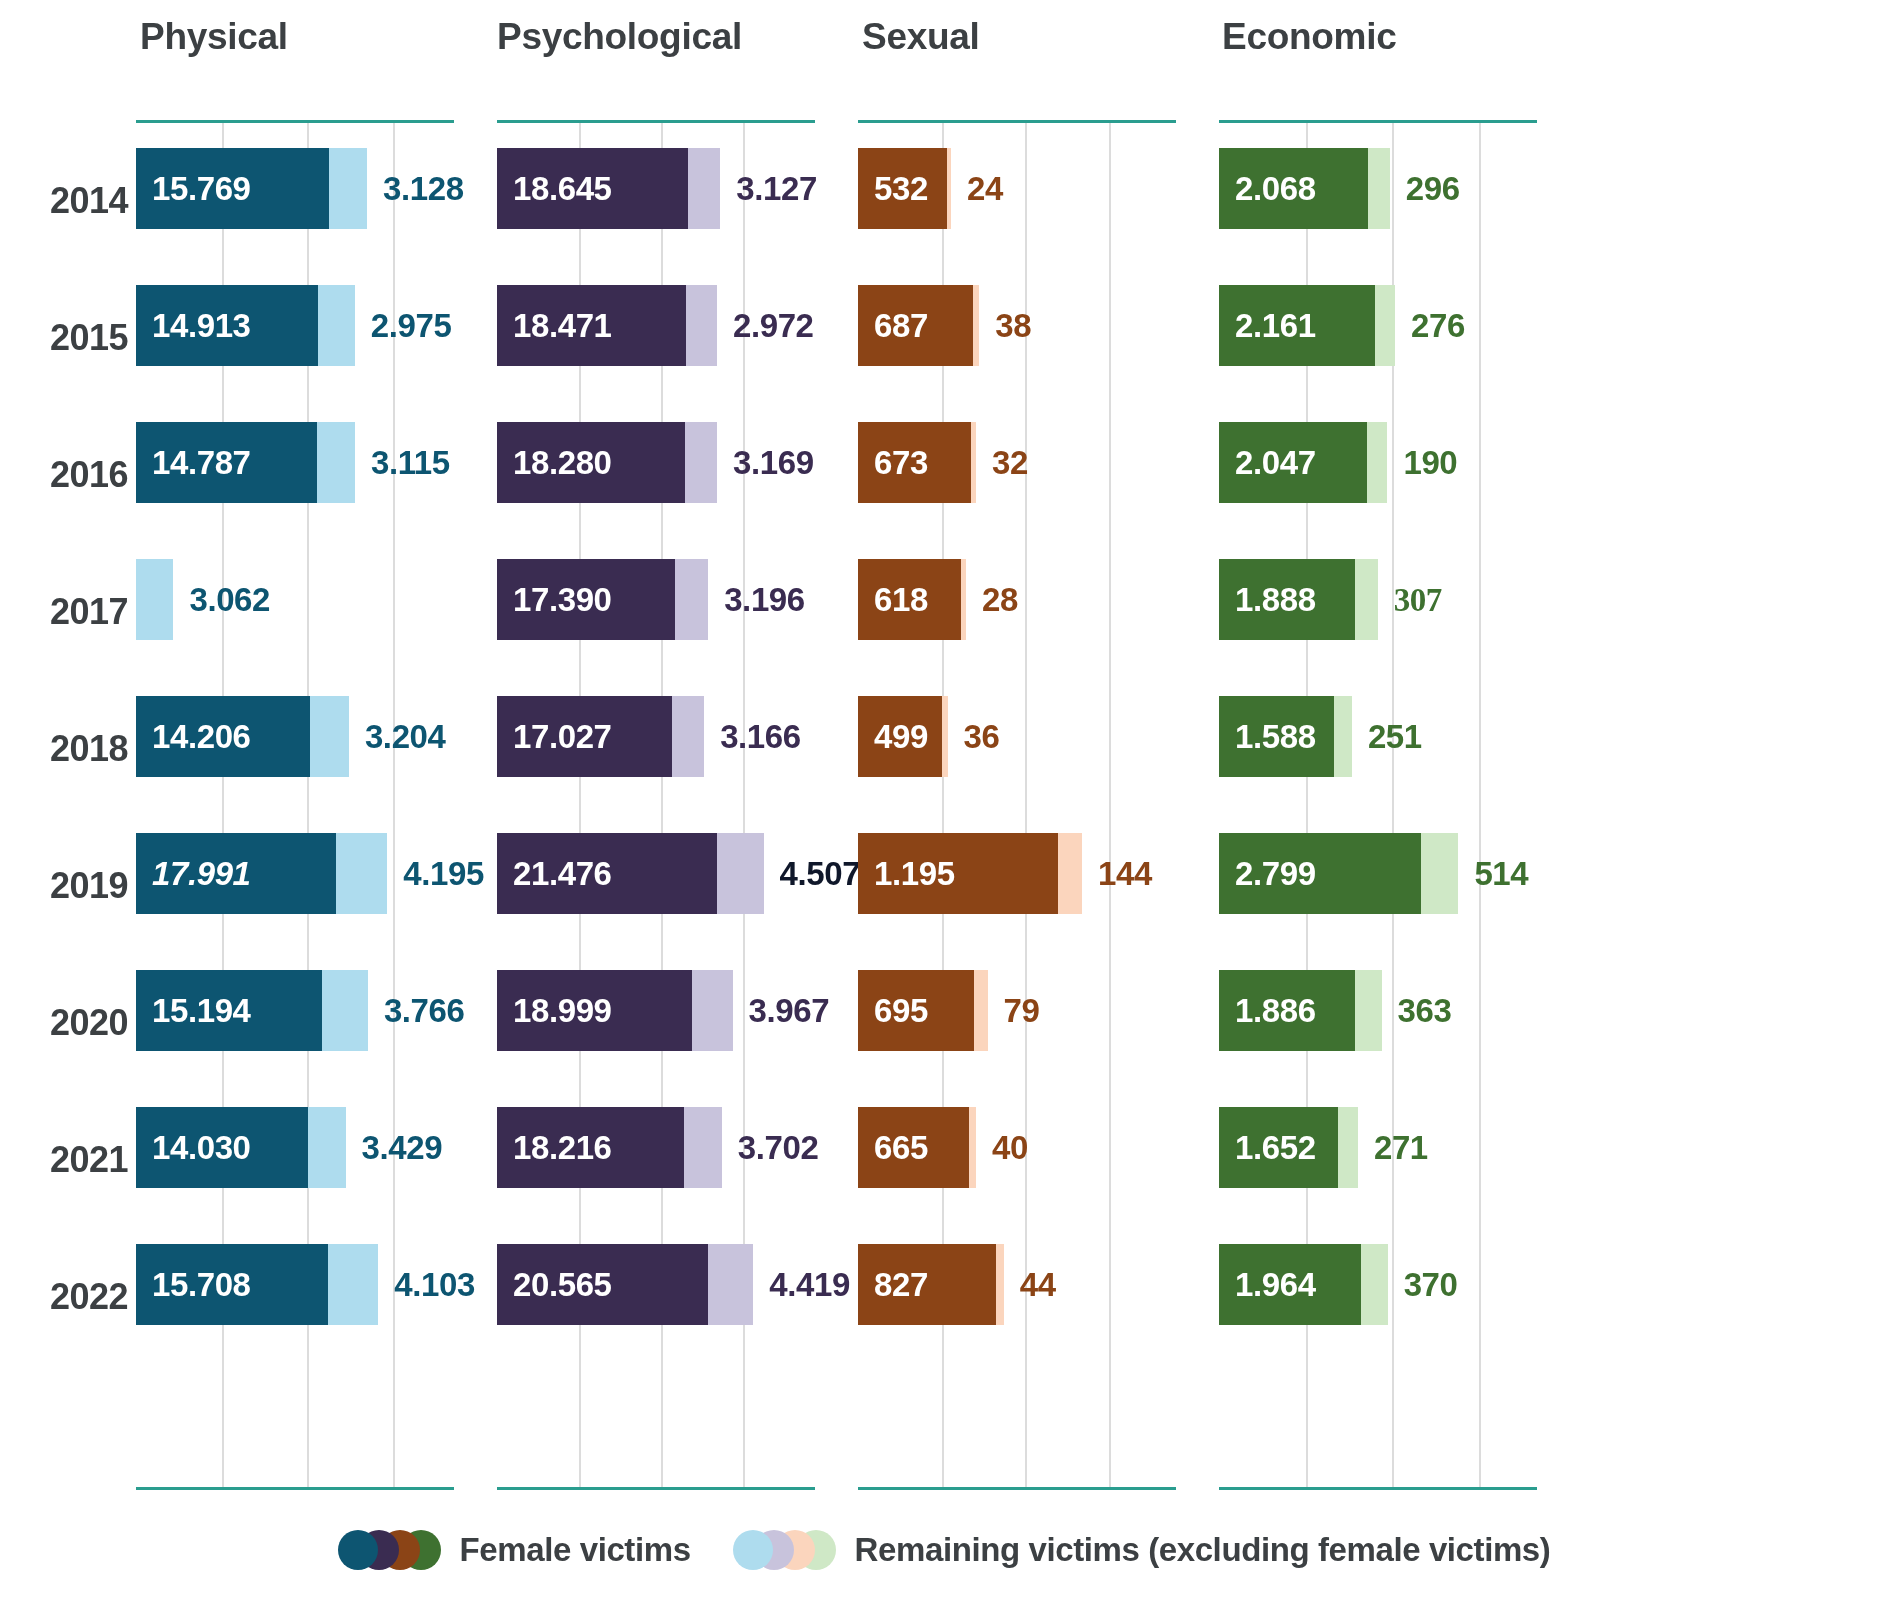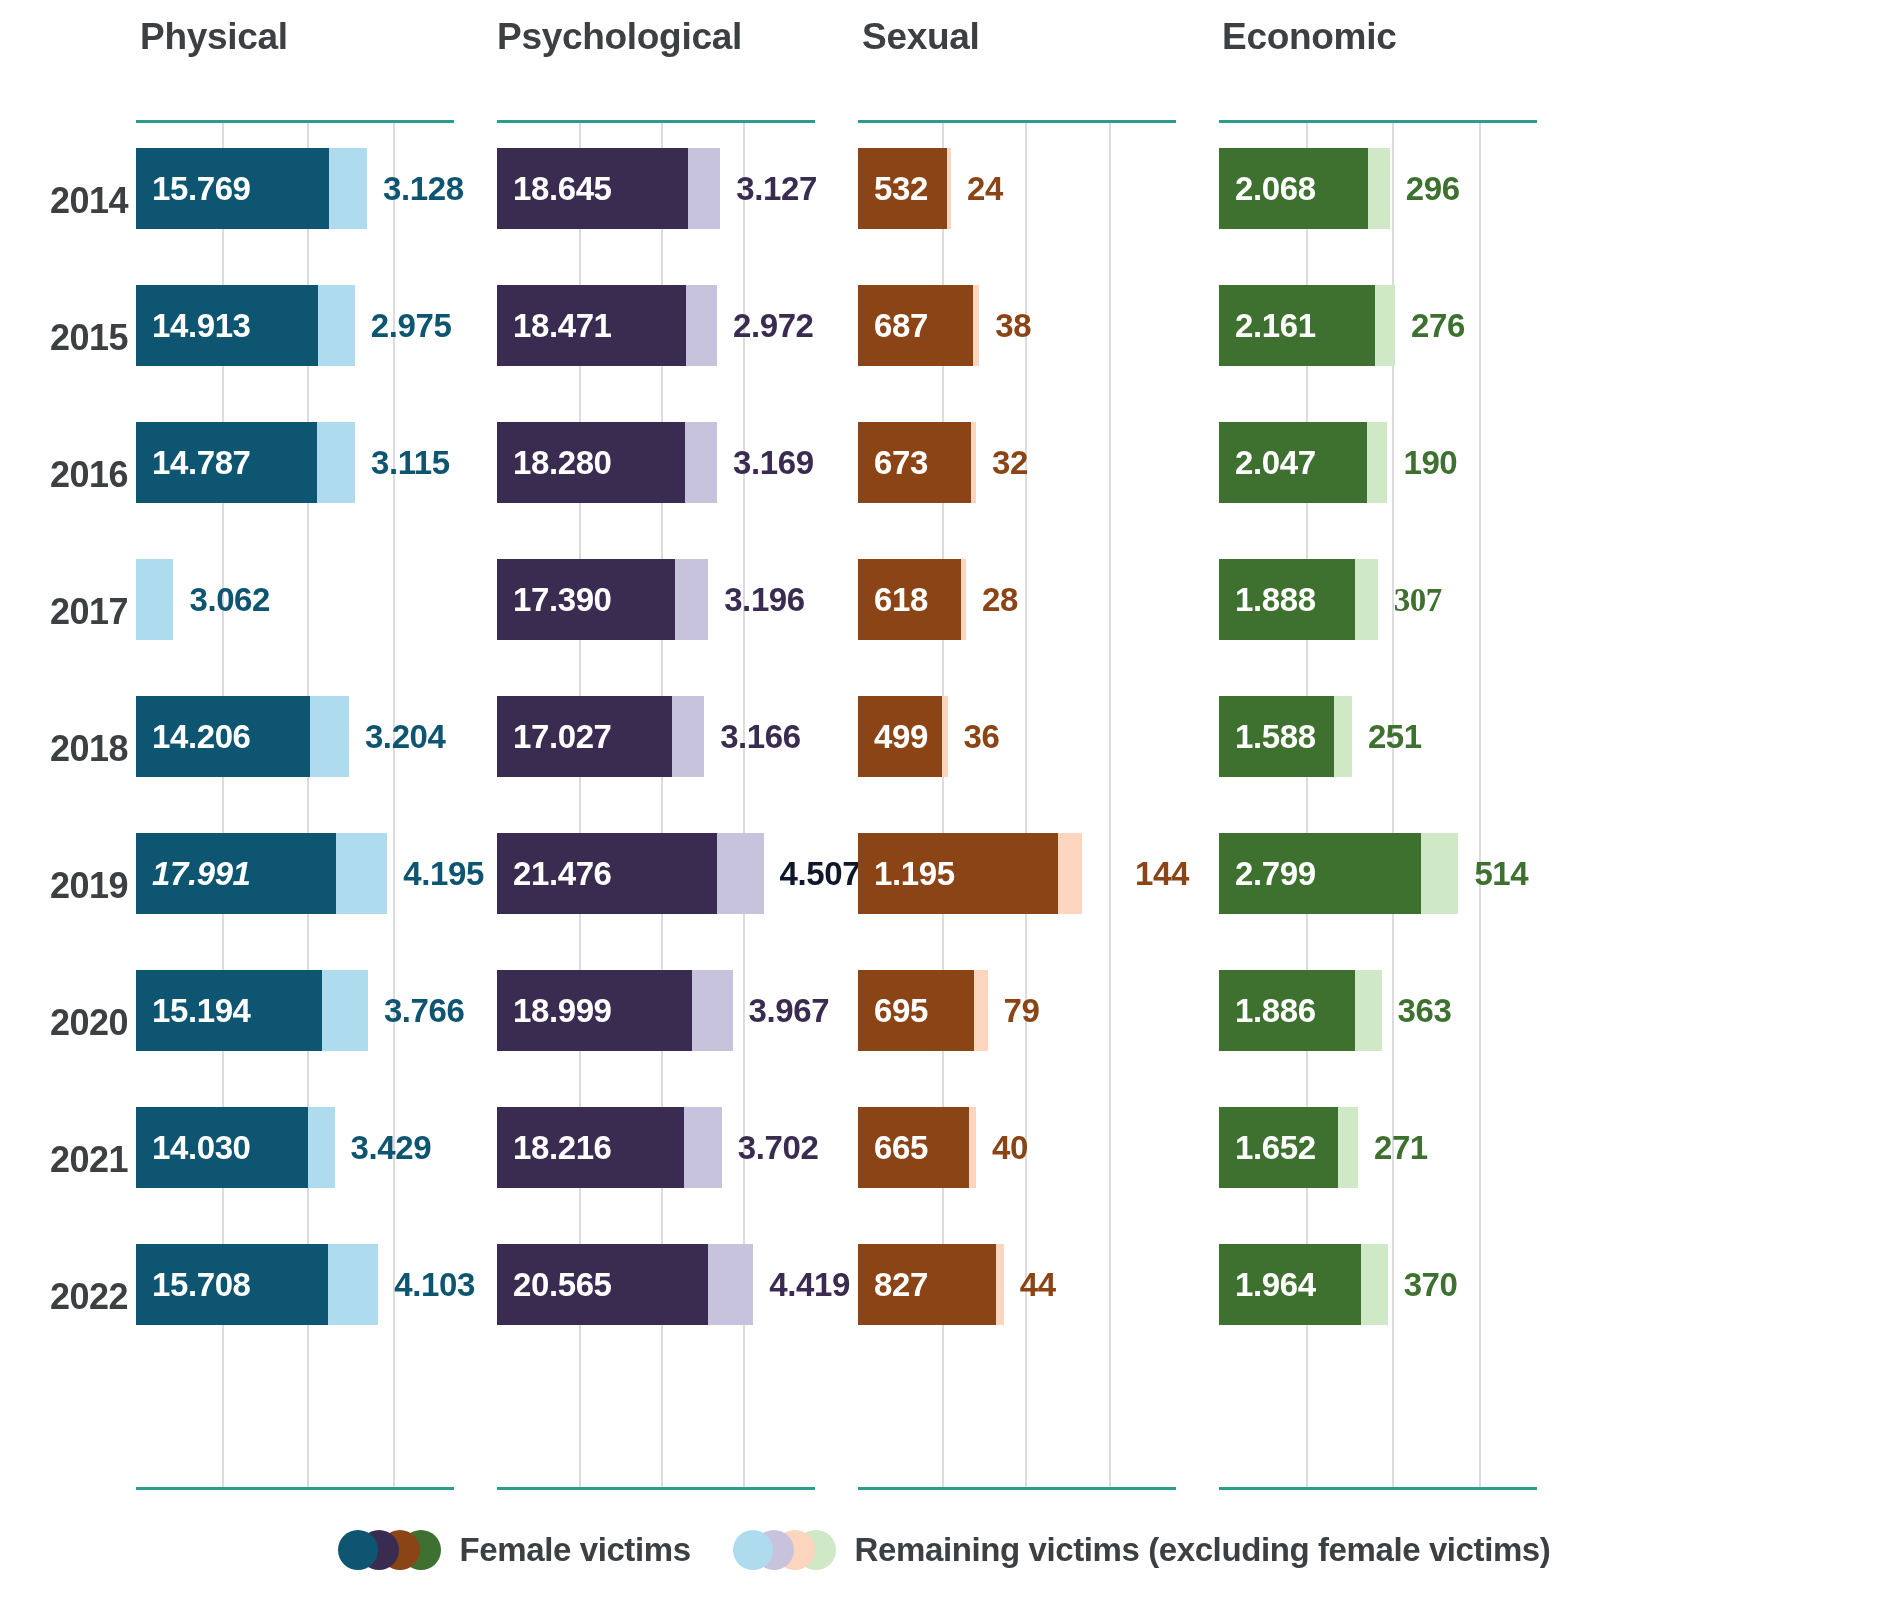--- a/index.html
+++ b/index.html
@@ -167,21 +167,21 @@
               <div class="seg" style="width: 46.0611px; background: rgb(174, 220, 238);">
                 <span class="val-out" style="color: rgb(13, 85, 113);">3.766</span>
               </div>
             </div>
           </div>
           <div class="row" style="top: 959px;">
             <div class="bar-wrap">
               <div class="seg seg-main" style="width: 171.598px; background: rgb(13, 85, 113);">
                 <span class="val-in">14.030</span>
               </div>
-              <div class="seg" style="width: 27px; background: rgb(174, 220, 238);">
+              <div class="seg" style="width: 38px; background: rgb(174, 220, 238);">
                 <span class="val-out" style="color: rgb(13, 85, 113);">3.429</span>
               </div>
             </div>
           </div>
           <div class="row" style="top: 1096px;">
             <div class="bar-wrap">
               <div class="seg seg-main" style="width: 192.121px; background: rgb(13, 85, 113);">
                 <span class="val-in">15.708</span>
               </div>
               <div class="seg" style="width: 50.1828px; background: rgb(174, 220, 238);">
@@ -350,21 +350,21 @@
                 <span class="val-out" style="color: rgb(139, 68, 22);">36</span>
               </div>
             </div>
           </div>
           <div class="row" style="top: 685px;">
             <div class="bar-wrap">
               <div class="seg seg-main" style="width: 200.005px; background: rgb(139, 68, 22);">
                 <span class="val-in">1.195</span>
               </div>
               <div class="seg" style="width: 24.1011px; background: rgb(251, 213, 189);">
-                <span class="val-out" style="color: rgb(139, 68, 22); margin-left: 37px;">144</span>
+                <span class="val-out" style="color: rgb(139, 68, 22);">144</span>
               </div>
             </div>
           </div>
           <div class="row" style="top: 822px;">
             <div class="bar-wrap">
               <div class="seg seg-main" style="width: 116.321px; background: rgb(139, 68, 22);">
                 <span class="val-in">695</span>
               </div>
               <div class="seg" style="width: 13.2221px; background: rgb(251, 213, 189);">
                 <span class="val-out" style="color: rgb(139, 68, 22);">79</span>

